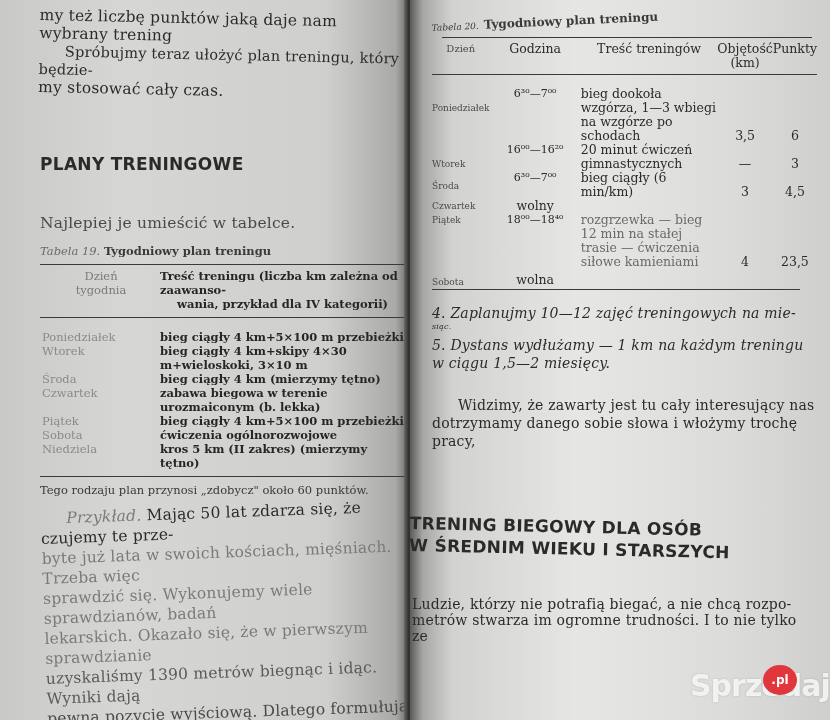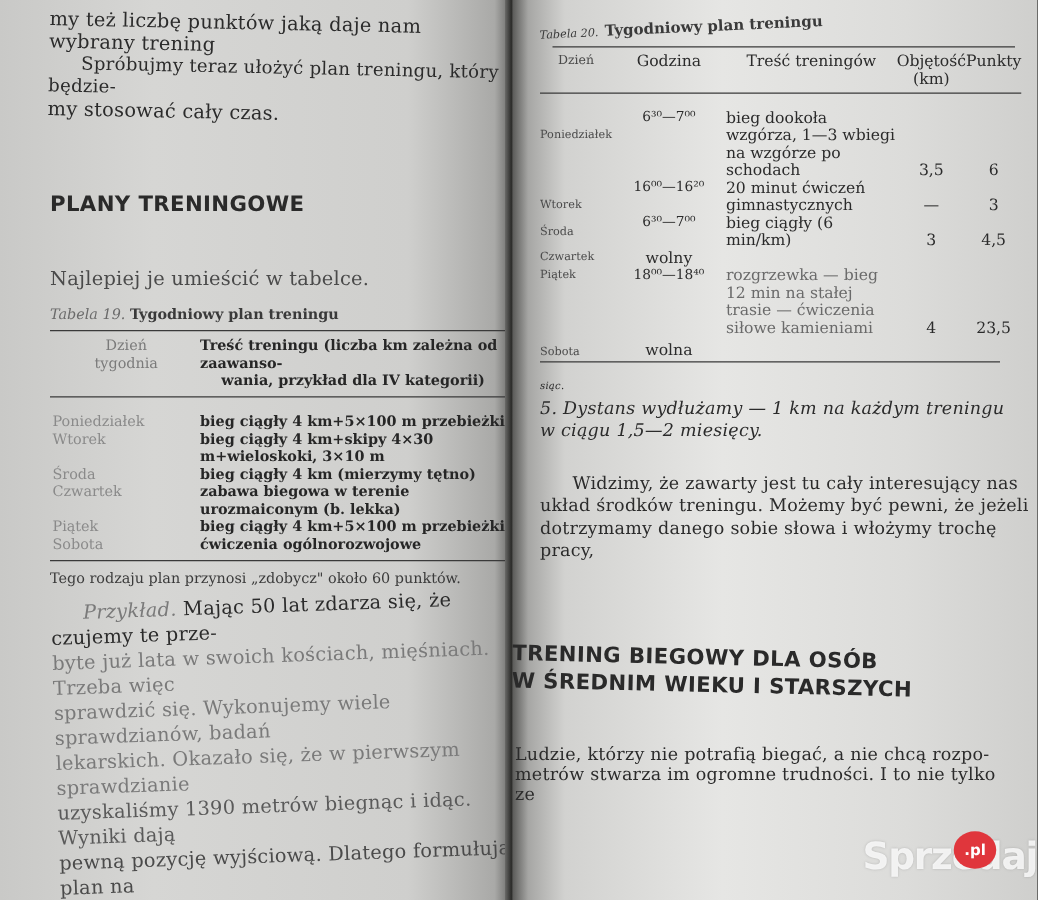--- a/index.html
+++ b/index.html
@@ -124,20 +124,24 @@
           <td class="desc">zabawa biegowa w terenie urozmaiconym (b. lekka)</td>
         </tr>
     <tr>
           <td class="day">Piątek</td>
           <td class="desc">bieg ciągły 4 km+5×100 m przebieżki</td>
         </tr>
     <tr>
           <td class="day">Sobota</td>
           <td class="desc">ćwiczenia ogólnorozwojowe</td>
         </tr>
+    <tr>
+          <td class="day">Niedziela</td>
+          <td class="desc">kros 5 km (II zakres) (mierzymy tętno)</td>
+        </tr>
   </tbody>
     </table>
   <div class="rule" style="width:368px; margin-top:6px;"></div>
   <p class="tbl-small" style="margin-top:6px; color:#3a3a3a;">Tego rodzaju plan przynosi „zdobycz" około 60 punktów.</p>
 
   <div style="margin-top:12px; width:372px; transform:rotate(-2deg); transform-origin:0 0;">
     <p class="body-text indent" style="line-height:20px;">
       <span class="italic muted">Przykład.</span>
       <span>Mając 50 lat zdarza się, że czujemy te prze-</span>
     </p>
@@ -219,30 +223,30 @@
       <td class="content"></td>
       <td class="vol"></td>
       <td class="pts"></td>
     </tr>
   </tbody>
     </table>
   <div class="rule" style="width:368px;"></div>
 
 
   <div style="margin-top:14px;">
+    <p class="body-text italic" style="font-size:14px;">4. Zaplanujmy 10—12 zajęć treningowych na mie-</p>
     <p class="body-text italic" style="font-size:8px; line-height:10px;">siąc.</p>
   </div>
   <div style="margin-top:4px;">
     <p class="body-text italic" style="font-size:14px;">5. Dystans wydłużamy — 1 km na każdym treningu</p>
     <p class="body-text italic" style="font-size:14px;">w ciągu 1,5—2 miesięcy.</p>
   </div>
 
   <div style="margin-top:24px;">
     <p class="body-text indent" style="font-size:14px;">Widzimy, że zawarty jest tu cały interesujący nas</p>
-    <p class="body-text" style="font-size:14px;">układ środków treningu. Możemy być pewni, że jeżeli</p>
     <p class="body-text" style="font-size:14px;">dotrzymamy danego sobie słowa i włożymy trochę pracy,</p>
   </div>
 
   <div style="margin-top:62px; margin-left:-22px; transform:rotate(1.3deg); transform-origin:0 0;">
     <div class="heading" style="font-size:17px; line-height:22px;">TRENING BIEGOWY DLA OSÓB</div>
     <div class="heading" style="font-size:17px; line-height:22px;">W ŚREDNIM WIEKU I STARSZYCH</div>
   </div>
 
   <div style="margin-top:40px; margin-left:-20px; width:395px;">
     <p class="body-text" style="font-size:14px; line-height:16px;">Ludzie, którzy nie potrafią biegać, a nie chcą rozpo-</p>

